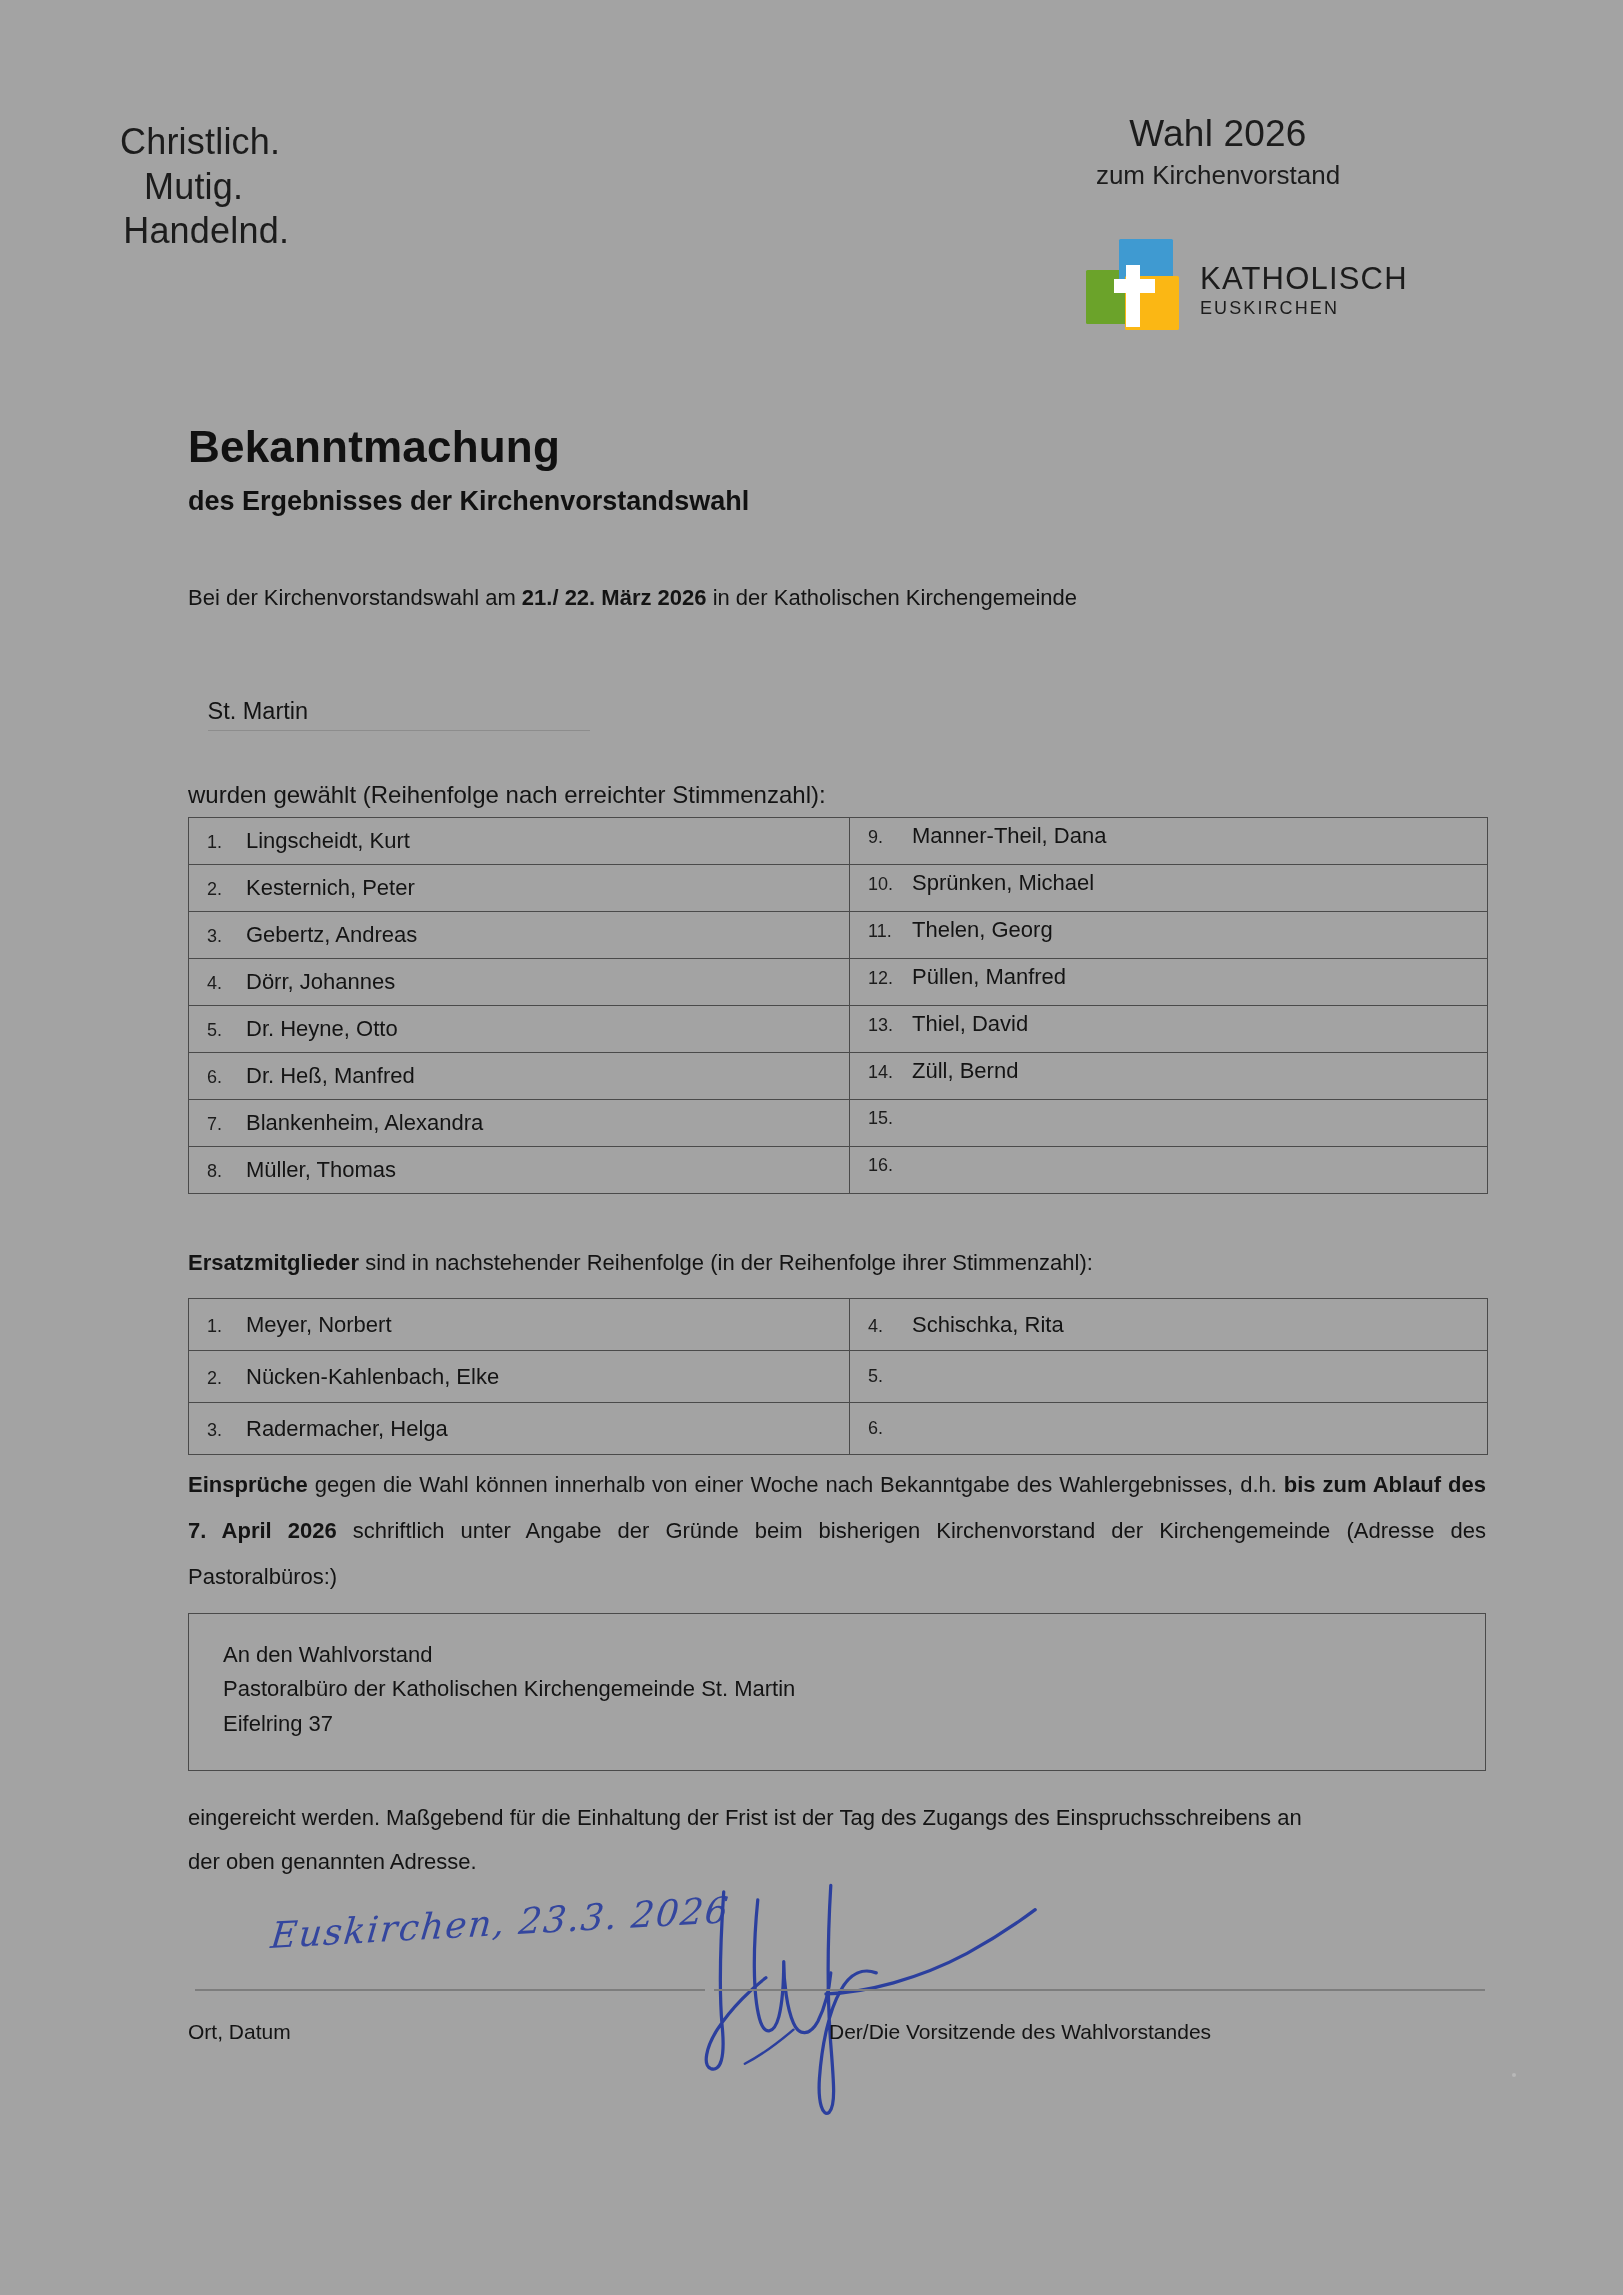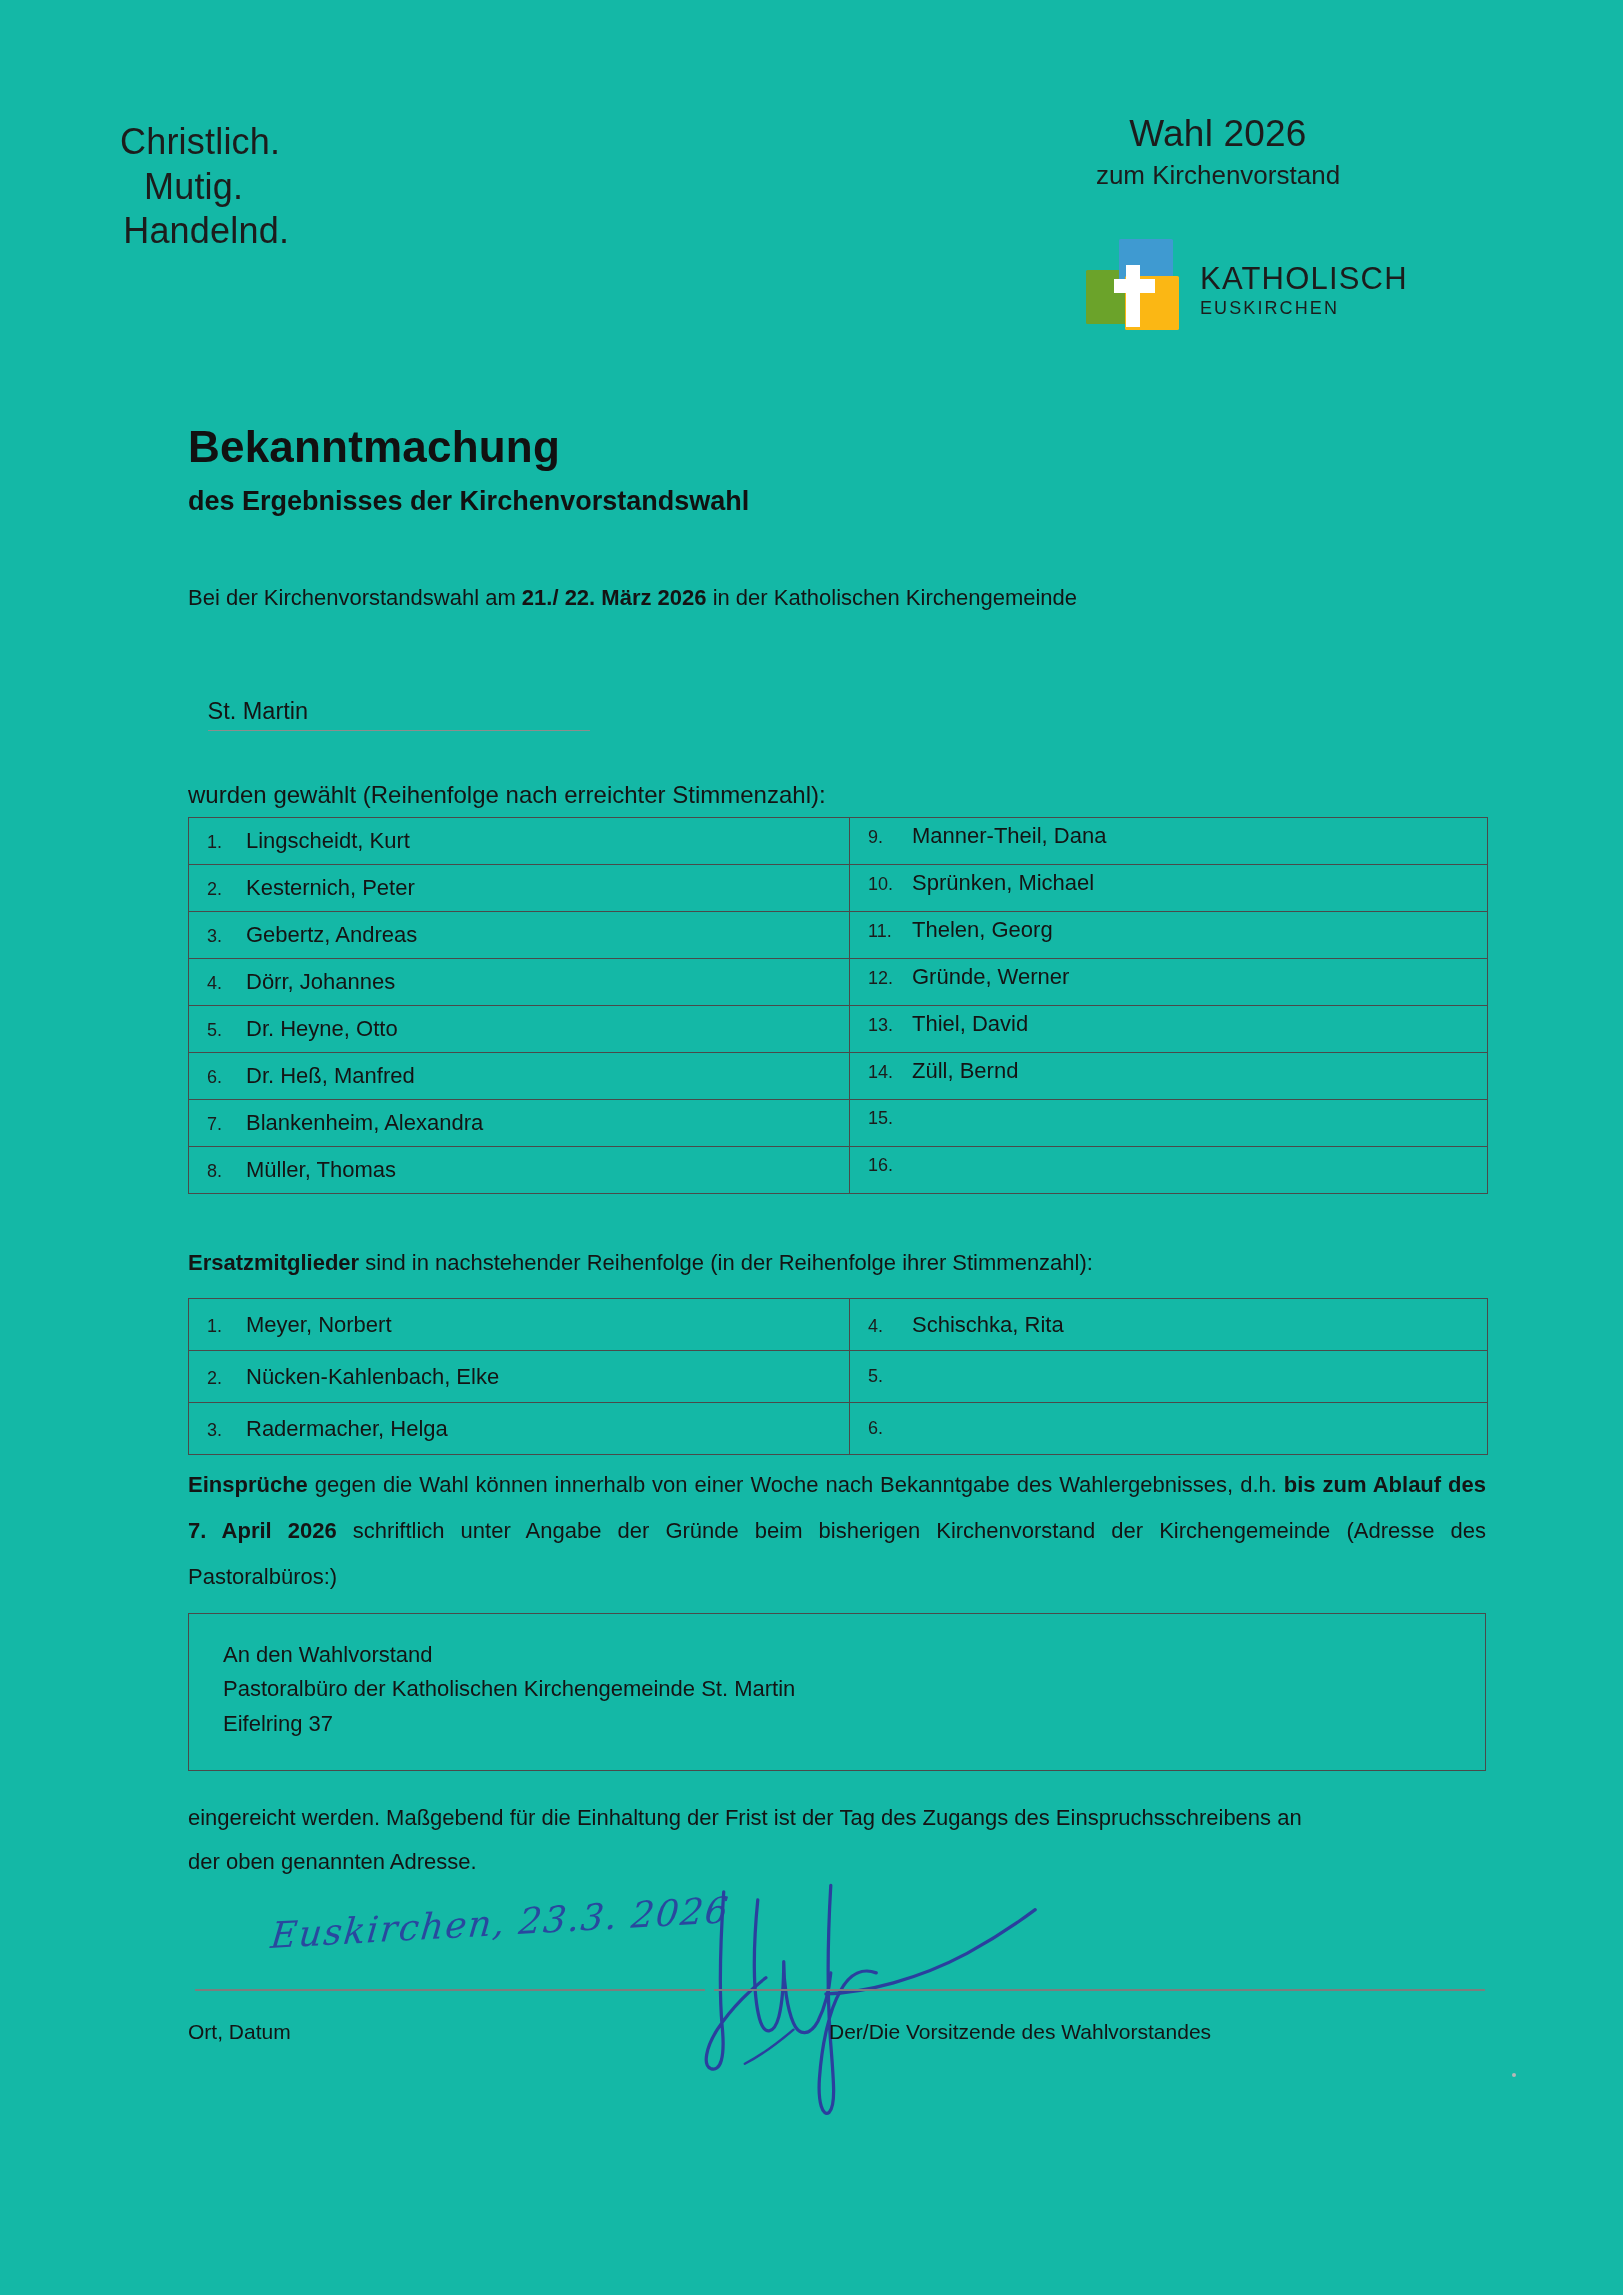--- a/index.html
+++ b/index.html
@@ -10,21 +10,21 @@
   }
   body {
     font-family: "Liberation Sans", sans-serif;
     color: #1a1a1a;
     -webkit-font-smoothing: antialiased;
   }
   .page {
     position: relative;
     width: 1624px;
     height: 2295px;
-    background: #14b8a6;
+    background: #a3a3a3;
     overflow: hidden;
   }
 
   
   .slogan {
     position: absolute;
     left: 120px;
     top: 120px;
     font-size: 36px;
     line-height: 1.24;
@@ -424,21 +424,21 @@
         <tr>
           <td class="col-a">
               <div class="cell">
                 <span class="num">4.</span>
                 <span class="nm">Dörr, Johannes</span>
               </div>
             </td>
           <td class="col-b cell-b">
               <div class="cell">
                 <span class="num">12.</span>
-                <span class="nm">Gründe, Werner</span>
+                <span class="nm">Püllen, Manfred</span>
               </div>
             </td>
         </tr>
         <tr>
           <td class="col-a">
               <div class="cell">
                 <span class="num">5.</span>
                 <span class="nm">Dr. Heyne, Otto</span>
               </div>
             </td>

